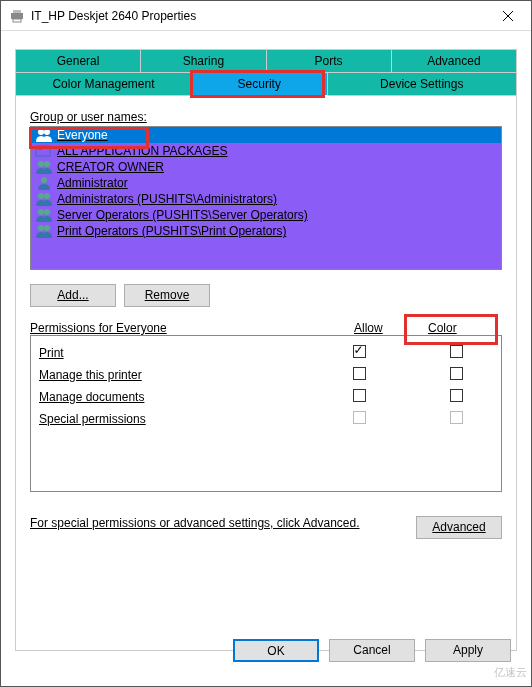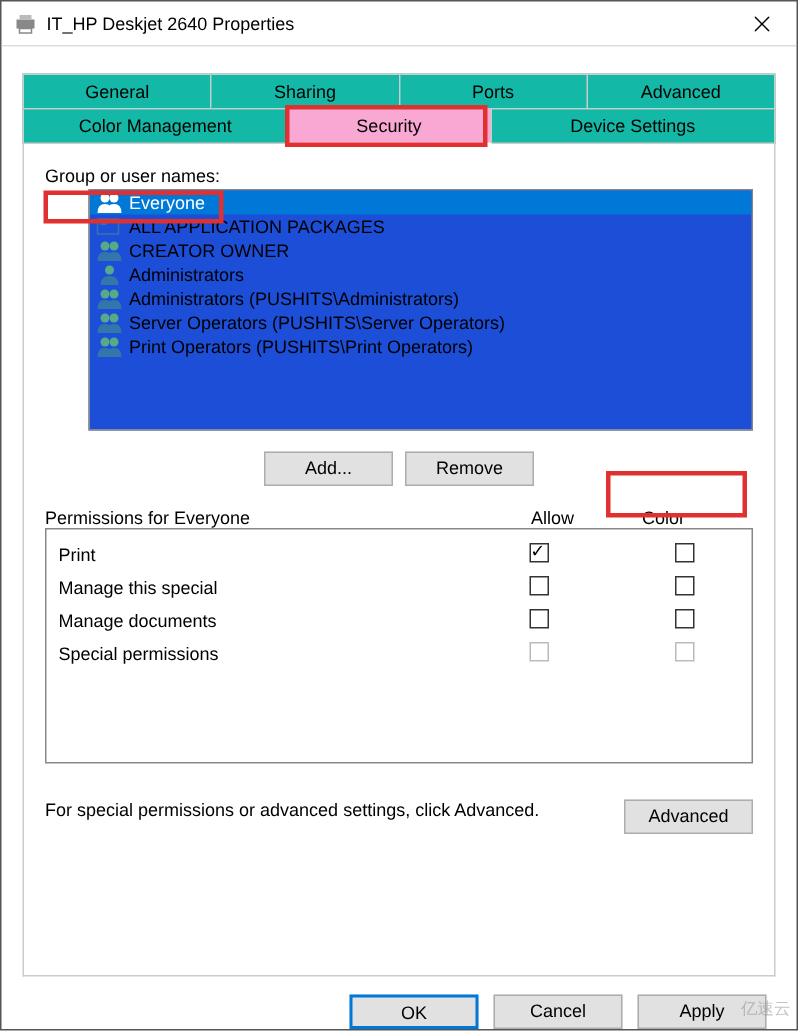--- a/index.html
+++ b/index.html
@@ -7,43 +7,43 @@
 .titlebar { height:30px; display:flex; align-items:center; padding:0 0 0 8px; border-bottom:1px solid #ddd; }
 .titlebar .printer-icon { width:16px; height:14px; margin-right:6px; }
 .titlebar .title-text { flex:1; color:#000; }
 .titlebar .close { width:46px; height:29px; display:flex; align-items:center; justify-content:center; }
 .titlebar .close svg { width:10px; height:10px; }
 .tabstrip { padding:18px 14px 0 14px; }
 .tabrow { display:flex; }
 .tab { flex:1; text-align:center; padding:4px 0; border:1px solid #ccc; background:#14b8a6; cursor:default; position:relative; }
 .tabrow .tab + .tab { border-left:none; }
 .tabrow2 .tab { border-top:none; }
-.tab.active { border-bottom:1px solid #fff; background:#f9a8d4; z-index:2; }
-.tabcontent { border:1px solid #ccc; border-top:none; margin:0 14px; padding:10px 14px 30px 14px; height:555px; position:relative; }
+.tab.active { border-bottom:1px solid #fff; background:#0ea5e9; z-index:2; }
+.tabcontent { border:1px solid #ccc; border-top:none; margin:0 14px; padding:10px 14px 30px 14px; height:555px; position:relative;text-decoration:underline; }
 .highlight-red { position:absolute; border:3px solid #e03030; pointer-events:none; z-index:5; }
 .label { color:#000; margin:4px 0 2px 0; }
-.listbox { border:1px solid #888; height:161px; overflow:hidden; background:#1d4ed8;margin-left:29px; }
+.listbox { border:1px solid #888; height:144px; overflow:hidden; background:#8b5cf6; }
 .listitem { display:flex; align-items:center; padding:1px 4px; gap:4px; }
 .listitem.selected { background:#0078d7; color:#fff; }
 .listitem .usricon { width:18px; height:14px; flex-shrink:0; }
-.btnrow { display:flex; justify-content:center; gap:8px; margin:14px 0 14px 0; }
+.btnrow { display:flex; justify-content:flex-start; gap:8px; margin:14px 0 14px 0; }
 .btn { min-width:86px; height:23px; border:1px solid #adadad; background:#e1e1e1; text-align:center; padding:3px 10px; cursor:default; }
 .permhdr { display:flex; }
 .permhdr .plabel { flex:1; }
 .permhdr .col { width:74px; }
 .permarea { border:1px solid #888; height:157px; padding:6px 8px; }
 .permrow { display:flex; align-items:center; height:22px;gap:23px; }
 .permrow .pname { flex:1; }
 .permrow .pcol { width:74px; text-align:center; }
 .chk { display:inline-block; width:13px; height:13px; border:1px solid #333; background:#fff; position:relative; }
 .chk.checked::after { content:"✓"; position:absolute; top:-3px; left:0; font-size:12px; }
 .chk.disabled { border-color:#bbb; }
 .advrow { display:flex; align-items:flex-start; margin-top:24px; gap:12px; }
 .advrow .advtext { flex:1; }
-.footer { position:absolute; bottom:0; right:20px; display:flex; gap:10px; }
+.footer { position:absolute; bottom:24px; right:20px; display:flex; gap:10px; }
 .footer .btn.default { border:2px solid #0078d7; }
 .watermark { position:absolute; right:4px; bottom:6px; opacity:.5; font-size:11px; color:#888; }
 </style>
 </head>
 <body>
 
 <div class="titlebar">
   <span class="printer-icon">
     <svg viewBox="0 0 16 14">
         <rect x="2" y="4" width="12" height="6" fill="#888"></rect>
@@ -102,21 +102,21 @@
             <path d="M1 14 Q1 8 6 8 Q11 8 11 14 Z" fill="#37a"></path>
             <path d="M7 14 Q7 8 12 8 Q17 8 17 14 Z" fill="#37a"></path>
           </svg></span>
         <span>CREATOR OWNER</span>
       </div>
       <div class="listitem">
         <span class="usricon"><svg viewBox="0 0 18 14">
             <circle cx="9" cy="4" r="3" fill="#5a8"></circle>
             <path d="M3 14 Q3 8 9 8 Q15 8 15 14 Z" fill="#37a"></path>
           </svg></span>
-        <span>Administrators</span>
+        <span>Administrator</span>
       </div>
       <div class="listitem">
         <span class="usricon"><svg viewBox="0 0 18 14">
             <circle cx="6" cy="4" r="3" fill="#5a8"></circle>
             <circle cx="12" cy="4" r="3" fill="#5a8"></circle>
             <path d="M1 14 Q1 8 6 8 Q11 8 11 14 Z" fill="#37a"></path>
             <path d="M7 14 Q7 8 12 8 Q17 8 17 14 Z" fill="#37a"></path>
           </svg></span>
         <span>Administrators (PUSHITS\Administrators)</span>
       </div>
@@ -152,21 +152,21 @@
     <div class="col">Allow</div>
     <div class="col">Color</div>
   </div>
   <div class="permarea" id="perms">
       <div class="permrow">
         <div class="pname">Print</div>
         <div class="pcol"><span class="chk checked"></span></div>
         <div class="pcol"><span class="chk"></span></div>
       </div>
       <div class="permrow">
-        <div class="pname">Manage this special</div>
+        <div class="pname">Manage this printer</div>
         <div class="pcol"><span class="chk"></span></div>
         <div class="pcol"><span class="chk"></span></div>
       </div>
       <div class="permrow">
         <div class="pname">Manage documents</div>
         <div class="pcol"><span class="chk"></span></div>
         <div class="pcol"><span class="chk"></span></div>
       </div>
       <div class="permrow">
         <div class="pname">Special permissions</div>

